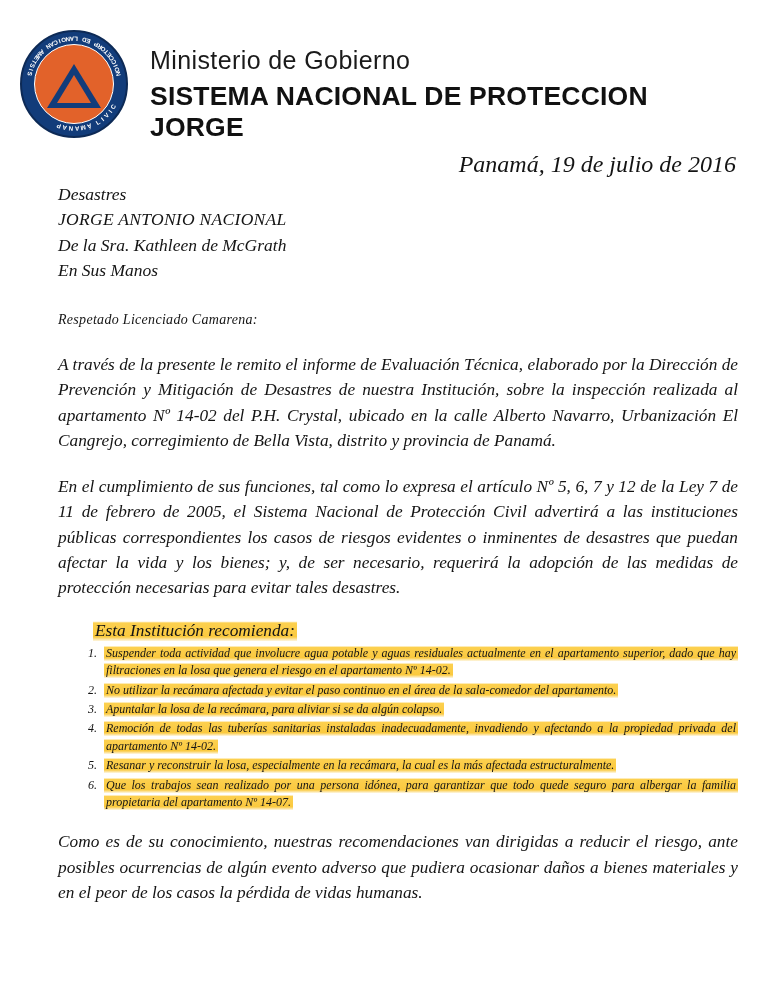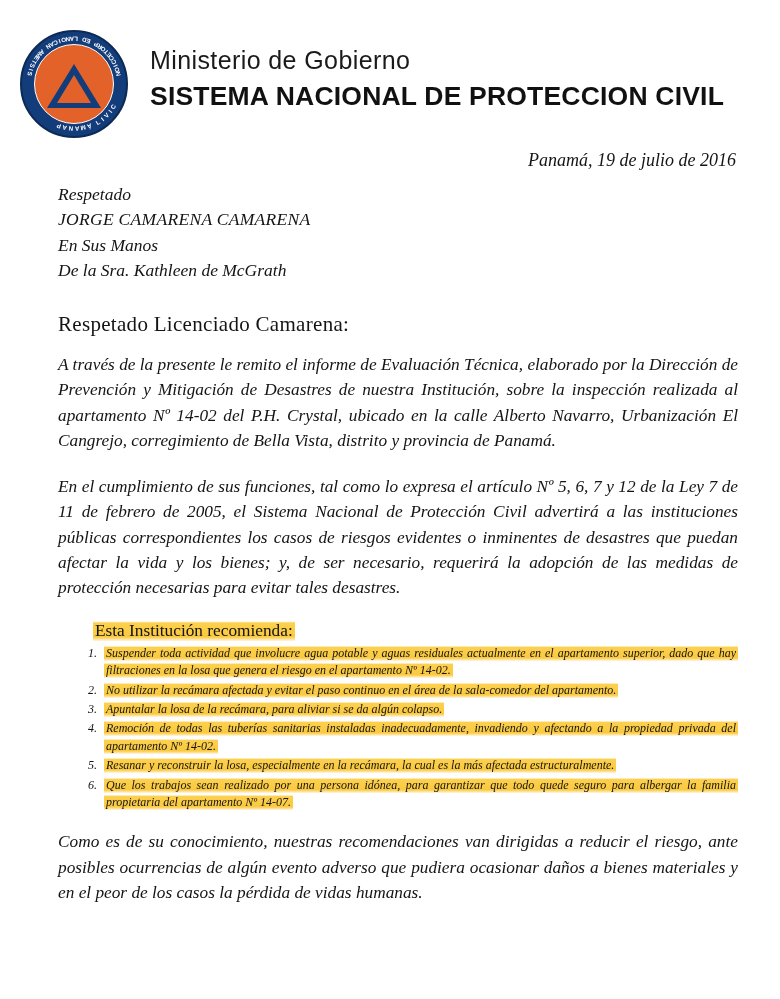--- a/index.html
+++ b/index.html
@@ -107,42 +107,43 @@
     color: #111111;
   }
 
   
   .dateblock {
     position: absolute;
     right: 44px;
     top: 148px;
     text-align: center;
     font-style: italic;
-    font-size: 18px;
+    font-size: 24px;
     line-height: 1.35;
   }
 
   
   .addressee {
     position: absolute;
     left: 58px;
     top: 182px;
     font-style: italic;
     font-size: 17.5px;
     line-height: 1.45;
   }
   .addressee .name {
     letter-spacing: 0.3px;
   }
 
   .salutation {
     position: absolute;
     left: 58px;
     top: 312px;
-    font-size: 21px;
+    font-style: italic;
+    font-size: 14px;
     letter-spacing: 0.3px;
   }
 
   
   .body-wrap {
     position: absolute;
     left: 58px;
     top: 352px;
     width: 680px;
   }
@@ -160,20 +161,21 @@
     position: relative;
     display: inline;
     background: linear-gradient(180deg, rgba(253,206,62,0.0) 6%, rgba(252,204,64,0.92) 14%, rgba(250,198,52,0.95) 80%, rgba(250,198,52,0.25) 97%);
     box-decoration-break: clone;
     -webkit-box-decoration-break: clone;
     padding: 1px 2px;
   }
 
   .reco-intro {
     margin: 14px 0 4px 0;
+    font-style: italic;
     font-size: 17.3px;
     padding-left: 35px;
   }
 
   ol.reco {
     margin: 0 0 18px 0;
     padding-left: 42px;
     font-style: italic;
     font-size: 12px;
     line-height: 1.45;
@@ -239,33 +241,33 @@
         <span style="transform: translate(23.8464px, 38.1622px) rotate(-32deg) translate(-50%, -50%);">L</span>
       </div>
     <div class="seal-inner">
       <div class="seal-tri"></div>
       <div class="seal-tri-in"></div>
     </div>
   </div>
 
   <div class="title-block">
     <div class="ministry">Ministerio de Gobierno</div>
-    <div class="system">SISTEMA NACIONAL DE PROTECCION CIVIL</div>
+    <div class="system">SISTEMA NACIONAL DE PROTECCION JORGE</div>
   </div>
 </div>
 
 <div class="dateblock">
   <div>Panamá, 19 de julio de 2016</div>
 </div>
 
 <div class="addressee">
-  <div>Respetado</div>
-  <div class="name">JORGE CAMARENA  CAMARENA</div>
+  <div>Desastres</div>
+  <div class="name">JORGE ANTONIO  NACIONAL</div>
+  <div>De la Sra. Kathleen de McGrath</div>
   <div>En  Sus Manos</div>
-  <div>De la Sra. Kathleen de McGrath</div>
 </div>
 
 <div class="salutation">Respetado  Licenciado  Camarena:</div>
 
 <div class="body-wrap">
 
   <p class="para">A través de la presente le remito el informe de Evaluación Técnica,  elaborado por la Dirección de Prevención y Mitigación de Desastres de nuestra Institución, sobre la inspección realizada al apartamento Nº 14-02 del P.H. Crystal, ubicado en la calle Alberto Navarro, Urbanización El Cangrejo, corregimiento de Bella Vista, distrito y provincia de Panamá.</p>
   <p class="para">En el cumplimiento de sus funciones, tal como lo expresa el artículo Nº 5, 6, 7 y 12 de la Ley 7 de 11 de febrero de 2005, el Sistema Nacional de Protección Civil advertirá a las instituciones públicas correspondientes los casos de riesgos evidentes o inminentes de desastres que puedan afectar la vida y los bienes; y, de ser necesario, requerirá la adopción de las medidas de protección necesarias para evitar tales desastres.</p>
 
   <div class="reco-intro">

